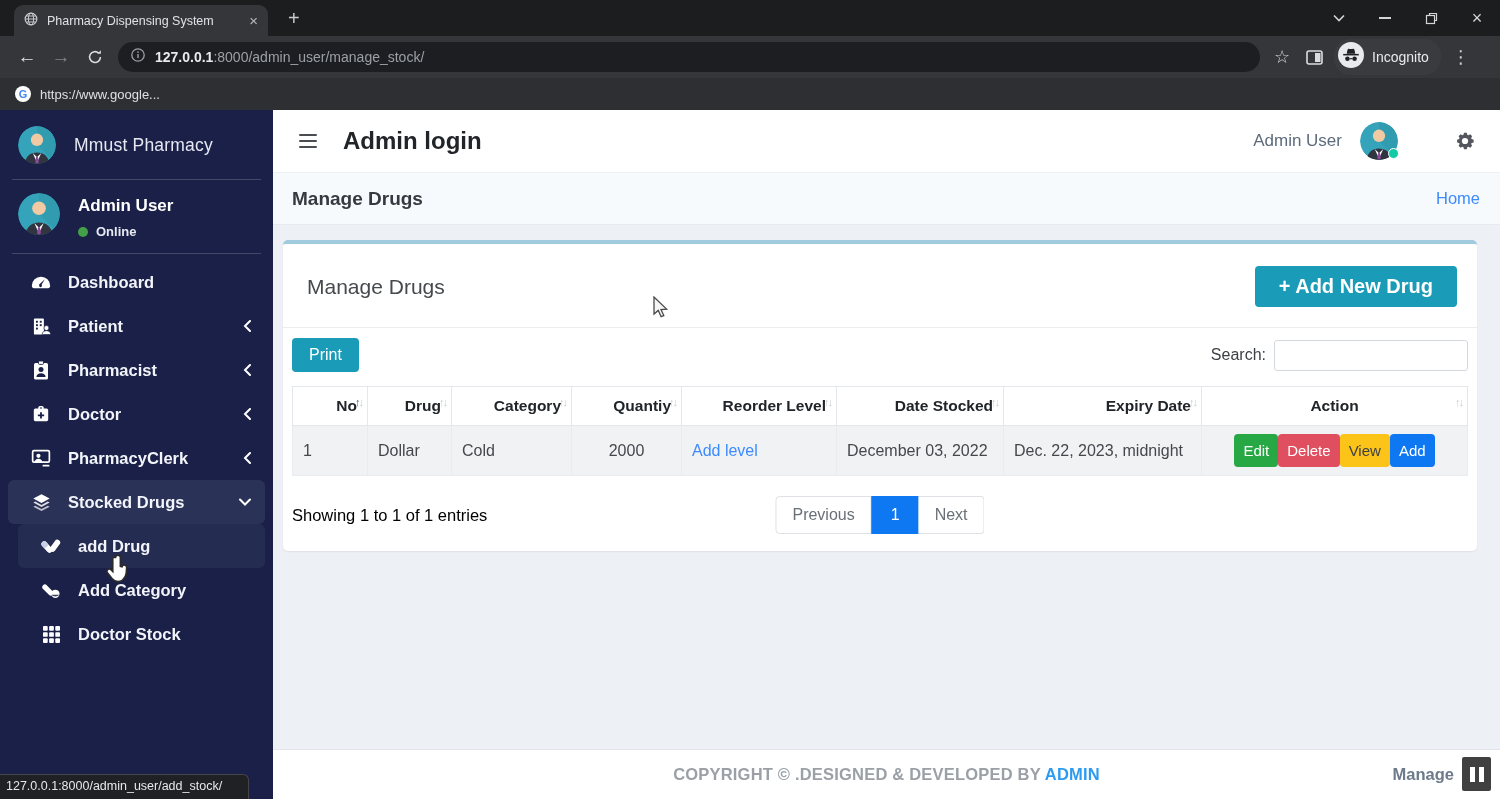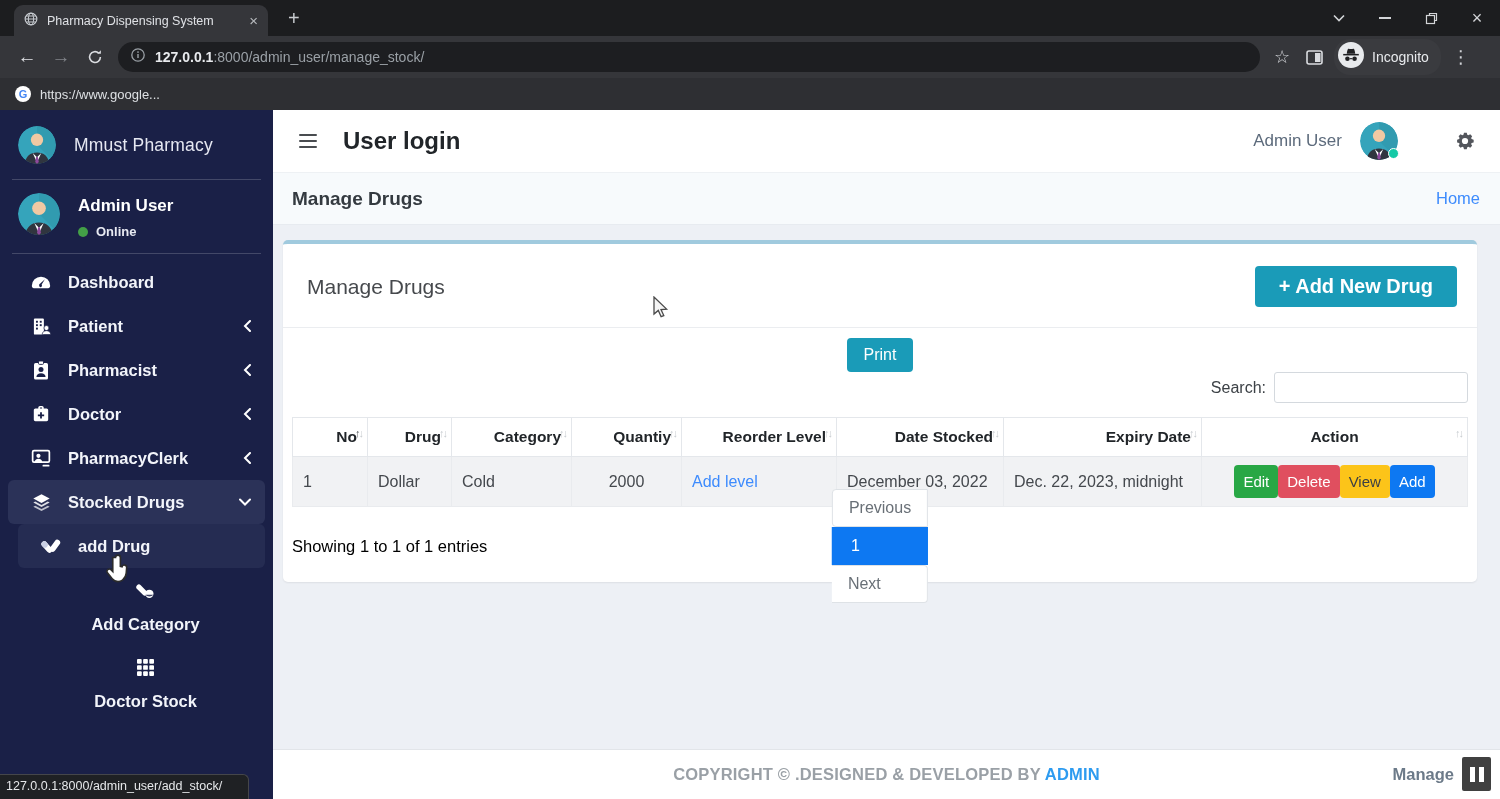--- a/index.html
+++ b/index.html
@@ -47,21 +47,21 @@
   .userpanel { display:flex; align-items:flex-start; gap:18px; padding:13px 16px 14px 18px; }
   .user-name { font-size:17px; font-weight:700; color:#fff; margin-top:3px; }
   .online-row { display:flex; align-items:center; gap:8px; margin-top:8px; }
   .dot { width:10px; height:10px; border-radius:50%; background:#43a047; }
   .online-label { font-size:13px; color:#e8eaf2; font-weight:700; }
   .avatar { border-radius:50%; overflow:hidden; flex-shrink:0; }
 
   .menu { padding:6px 8px 0; }
   .menu-item { display:flex; align-items:center; gap:16px; padding:12.5px 14px 12.5px 22px;
                border-radius:6px; cursor:default; }
-  .menu-item.sub { padding-left:32px;flex-direction:column; }
+  .menu-item.sub { padding-left:32px; }
   .menu-item.hl1 { background:#2b3258; }
   .menu-item.hl2 { background:#252c52; margin-left:10px; padding-left:22px; }
   .mi-label { font-size:16.5px; font-weight:700; color:#f2f4fa; }
   .mi-icon { width:22px; display:flex; justify-content:center; flex-shrink:0; }
   .chev { margin-left:auto; display:flex; align-items:center; }
 
   .statusbar { position:absolute; left:0; bottom:0; z-index:60; background:#1f2124; color:#e6e8ea;
                font-size:12.5px; padding:4px 26px 6px 6px; border-top-right-radius:6px;
                border-top:1px solid #45464a; border-right:1px solid #45464a; }
 
@@ -87,21 +87,21 @@
   .content { flex:1; padding:15px 23px 0 10px; position:relative; }
   .card { background:#fff; border-radius:5px; border-top:4px solid #a0cade;
           box-shadow:0 1px 2px rgba(0,0,0,.07); }
   .card-header { display:flex; align-items:center; justify-content:space-between;
                  padding:22px 20px 20px 24px; border-bottom:1px solid #ebedf0; }
   .card-title { font-size:21px; color:#46494d; }
   .btn-teal { background:#1a9bb8; color:#fff; border:none; border-radius:4px; cursor:pointer;
               font-family:inherit; }
   .btn-add { font-size:20px; font-weight:600; padding:9px 24px; }
   .card-body { padding:10px 9px 16px; }
-  .toolbar { display:flex; align-items:center; margin-bottom:14px;flex-direction:column; }
+  .toolbar { display:flex; align-items:center; margin-bottom:14px; }
   .btn-print { font-size:16px; padding:8px 17px; }
   .search-wrap { margin-left:auto; display:flex; align-items:center; gap:8px;
                  font-size:16px; color:#3c4146; }
   .search-input { width:194px; height:31px; border:1px solid #d4d9de; border-radius:3px;
                   font-family:inherit; font-size:14px; padding:0 8px; }
 
   table { width:100%; border-collapse:collapse; table-layout:fixed; }
   th { text-align:right; font-size:15.5px; font-weight:700; color:#212529; padding:10px 10px;
        border:1px solid #e4e7eb; background:#fff; position:relative; }
   th.c { text-align:center; }
@@ -113,21 +113,21 @@
   .actions { display:flex; justify-content:center; }
   .btn-act { border:none; border-radius:4px; font-size:15px; padding:8px 9px; color:#fff;
              font-family:inherit; cursor:pointer; }
   .b-edit { background:#28a745; }
   .b-del  { background:#e04f5f; }
   .b-view { background:#fcc419; color:#3b3f44; }
   .b-addb { background:#0d78f2; }
 
   .table-footer { display:flex; align-items:center; margin-top:19px; position:relative; height:40px; }
   .info { font-size:16.5px; color:#000000; }
-  .pagination { position:absolute; left:50%; transform:translateX(-50%); display:flex;flex-direction:column; }
+  .pagination { position:absolute; left:50%; transform:translateX(-50%); display:flex; }
   .pg { border:1px solid #dee2e6; background:#fff; color:#697077; font-size:16px;
         padding:9px 16px; cursor:pointer; }
   .pg.first { border-radius:4px 0 0 4px; }
   .pg.last  { border-radius:0 4px 4px 0; border-left:none; }
   .pg.cur   { background:#0d78f2; border-color:#0d78f2; color:#fff; padding:9px 18px; }
 
   .footer { height:50px; background:#fff; border-top:1px solid #e2e5e9; position:relative;
             display:flex; align-items:center; justify-content:center; }
   .footer-text { font-size:16.5px; font-weight:700; color:#9aa0a6; letter-spacing:.2px; }
   .footer-text .brand2 { color:#2d9bf0; }
@@ -402,21 +402,21 @@
       </div>
     </div>
 
     <div class="main">
       <div class="main-header">
         <div class="hamburger">
             <span></span>
             <span></span>
             <span></span>
           </div>
-        <div class="page-title">User login</div>
+        <div class="page-title">Admin login</div>
         <div class="header-right">
           <span class="admin-label">Admin User</span>
           <span class="header-avatar">
             <span class="avatar" style="width:38px;height:38px;display:block">
               <svg width="38" height="38" viewBox="0 0 40 40">
                   <circle cx="20" cy="20" r="20" fill="#35a4bb"></circle>
                   <path d="M20 0a20 20 0 0 1 14.2 34L20 20z" fill="#2d93a8" opacity=".55"></path>
                   <circle cx="20" cy="14.5" r="6.5" fill="#f1c9a3"></circle>
                   <path d="M7 40c1-8 6-12 13-12s12 4 13 12z" fill="#30353f"></path>
                   <path d="M15.5 28.5l4.5 4.5 4.5-4.5-4.5 10z" fill="#fff"></path>

